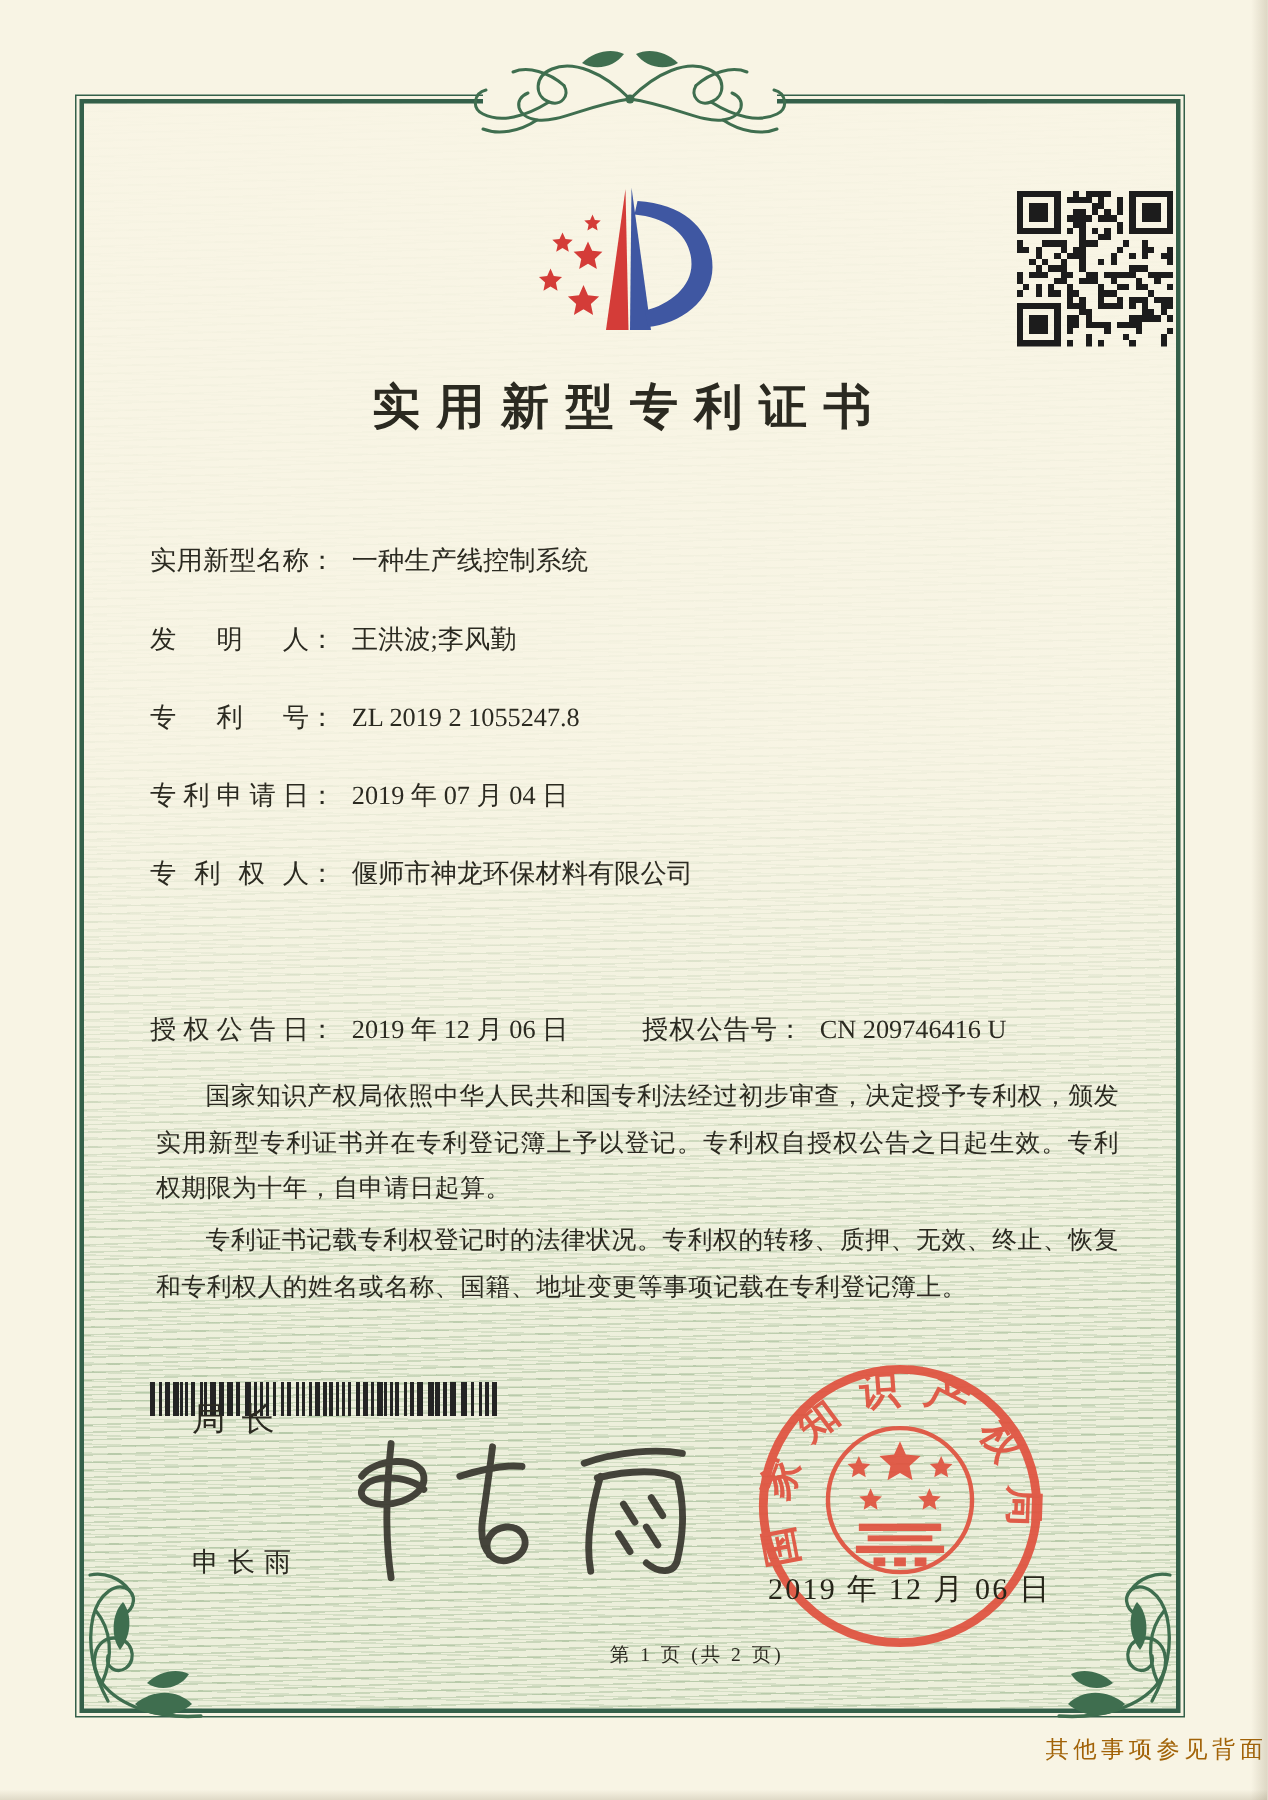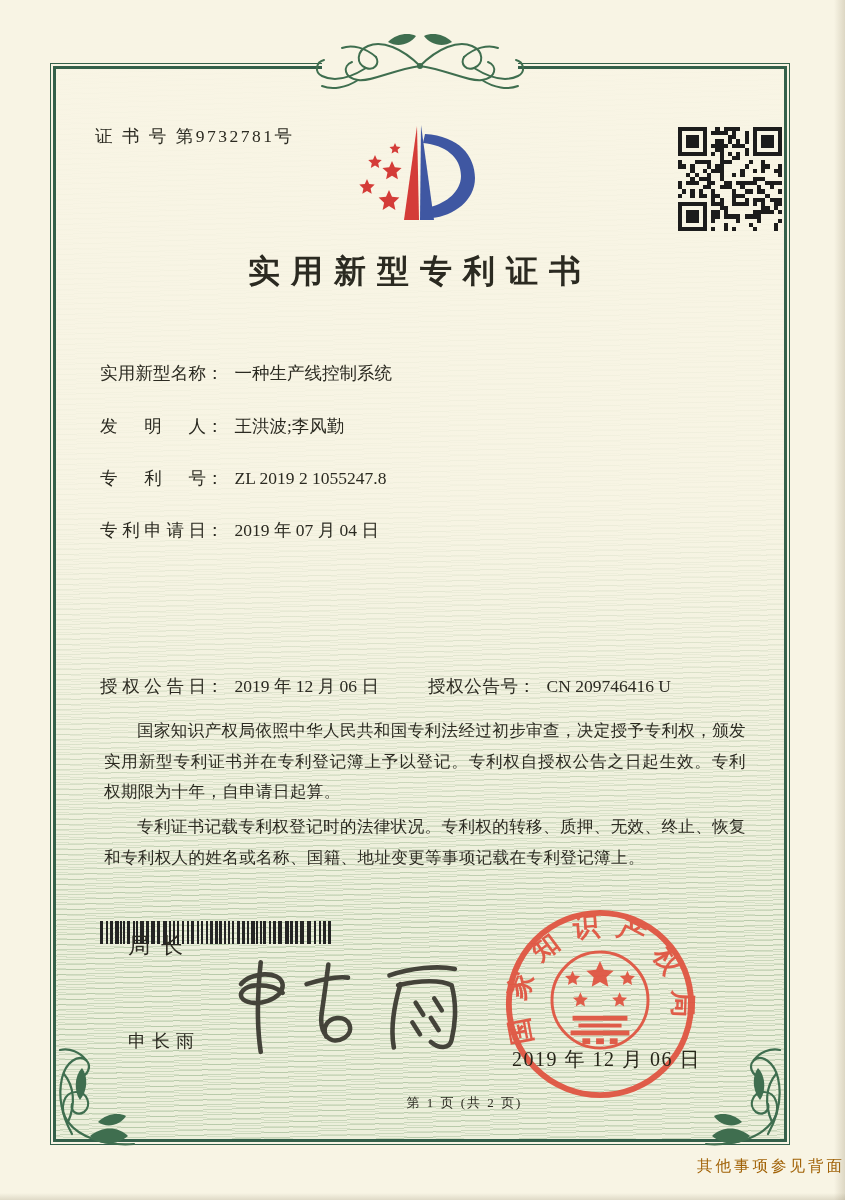--- a/index.html
+++ b/index.html
@@ -113,21 +113,20 @@
         <path d="M44,22 C38,14 28,10 18,12"></path>
       </g>
       <g fill="#3f6e4f">
         <path d="M48,98 C60,88 76,88 86,98 C74,108 58,108 48,98 Z"></path>
         <path d="M38,62 C46,52 46,38 40,30 C32,38 32,54 38,62 Z"></path>
         <path d="M56,84 C64,76 76,74 84,78 C78,88 64,90 56,84 Z"></path>
       </g>
     </g>
   </svg>
 
-  <div class="cert-no">证 书 号 第9732781号</div>
 
   <svg class="logo" viewBox="0 0 172 128">
     <g fill="#d43c38">
       <path d="M52,33 l1.6,3.6 3.9,.4 -2.9,2.7 .8,3.9 -3.4,-2 -3.4,2 .8,-3.9 -2.9,-2.7 3.9,-.4 Z"></path>
       <path d="M32,45 l2,4.4 4.8,.5 -3.6,3.3 1,4.7 -4.2,-2.5 -4.2,2.5 1,-4.7 -3.6,-3.3 4.8,-.5 Z"></path>
       <path d="M49,51 l2.8,6.2 6.8,.7 -5.1,4.7 1.4,6.7 -5.9,-3.5 -5.9,3.5 1.4,-6.7 -5.1,-4.7 6.8,-.7 Z"></path>
       <path d="M24,69 l2.2,5 5.5,.6 -4.1,3.8 1.1,5.4 -4.7,-2.8 -4.7,2.8 1.1,-5.4 -4.1,-3.8 5.5,-.6 Z"></path>
       <path d="M46,80 l3,6.8 7.4,.8 -5.5,5.1 1.5,7.3 -6.4,-3.9 -6.4,3.9 1.5,-7.3 -5.5,-5.1 7.4,-.8 Z"></path>
       <path d="M74,16 L76,110 L61,110 Z"></path>
     </g>
@@ -431,20 +430,23 @@
   </div>
   <div class="frow" style="top:414px">
     <span class="flabel">发明人</span><span class="fcolon">：</span><span class="fvalue">王洪波;李风勤</span>
   </div>
   <div class="frow" style="top:466px">
     <span class="flabel">专利号</span><span class="fcolon">：</span><span class="fvalue">ZL 2019 2 1055247.8</span>
   </div>
   <div class="frow" style="top:518px">
     <span class="flabel">专利申请日</span><span class="fcolon">：</span><span class="fvalue">2019 年 07 月 04 日</span>
   </div>
+  <div class="frow" style="top:570px">
+    <span class="flabel">专利权人</span><span class="fcolon">：</span><span class="fvalue">偃师市神龙环保材料有限公司</span>
+  </div>
   <div class="frow" style="top:674px;width:690px">
     <span class="flabel">授权公告日</span><span class="fcolon">：</span><span class="fvalue">2019 年 12 月 06 日</span>
     <span class="fgroup2">
       <span class="flabel">授权公告号</span><span class="fcolon">：</span><span class="fvalue">CN 209746416 U</span>
     </span>
   </div>
 
   <div class="paras">
     <p>国家知识产权局依照中华人民共和国专利法经过初步审查，决定授予专利权，颁发实用新型专利证书并在专利登记簿上予以登记。专利权自授权公告之日起生效。专利权期限为十年，自申请日起算。</p>
     <p>专利证书记载专利权登记时的法律状况。专利权的转移、质押、无效、终止、恢复和专利权人的姓名或名称、国籍、地址变更等事项记载在专利登记簿上。</p>

